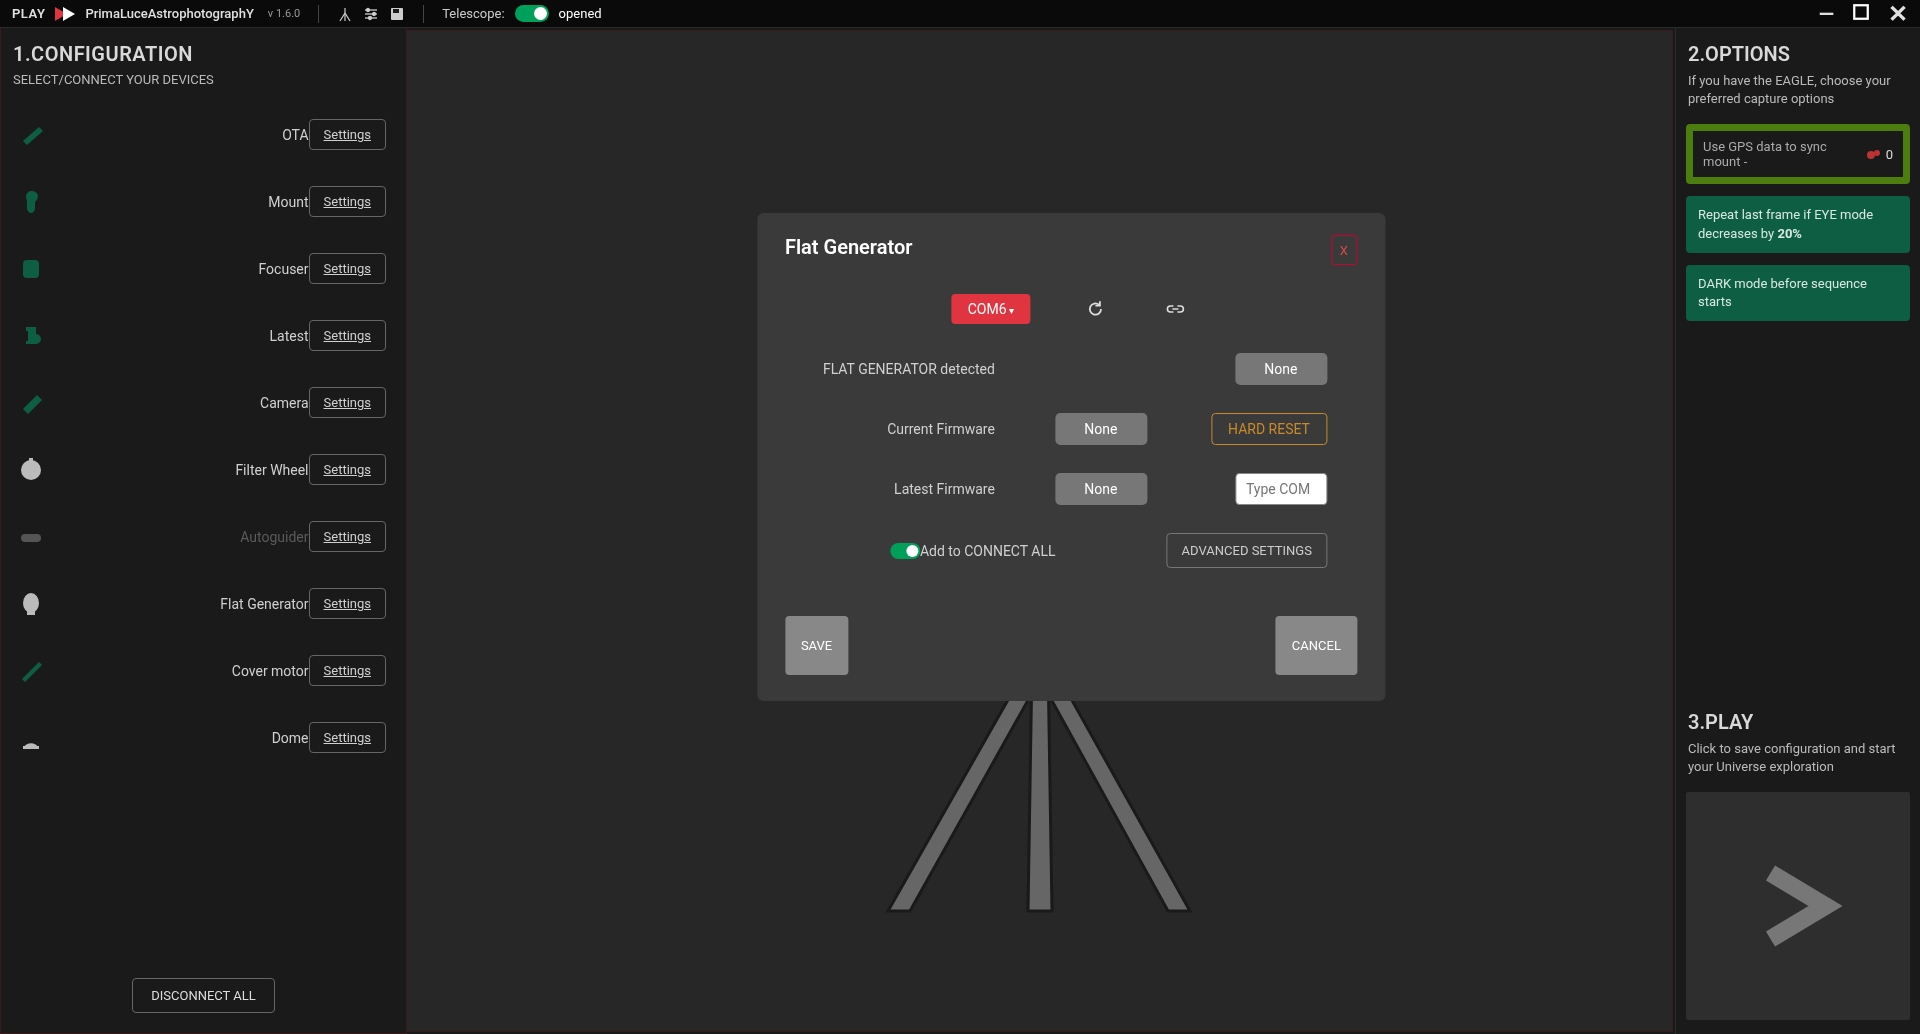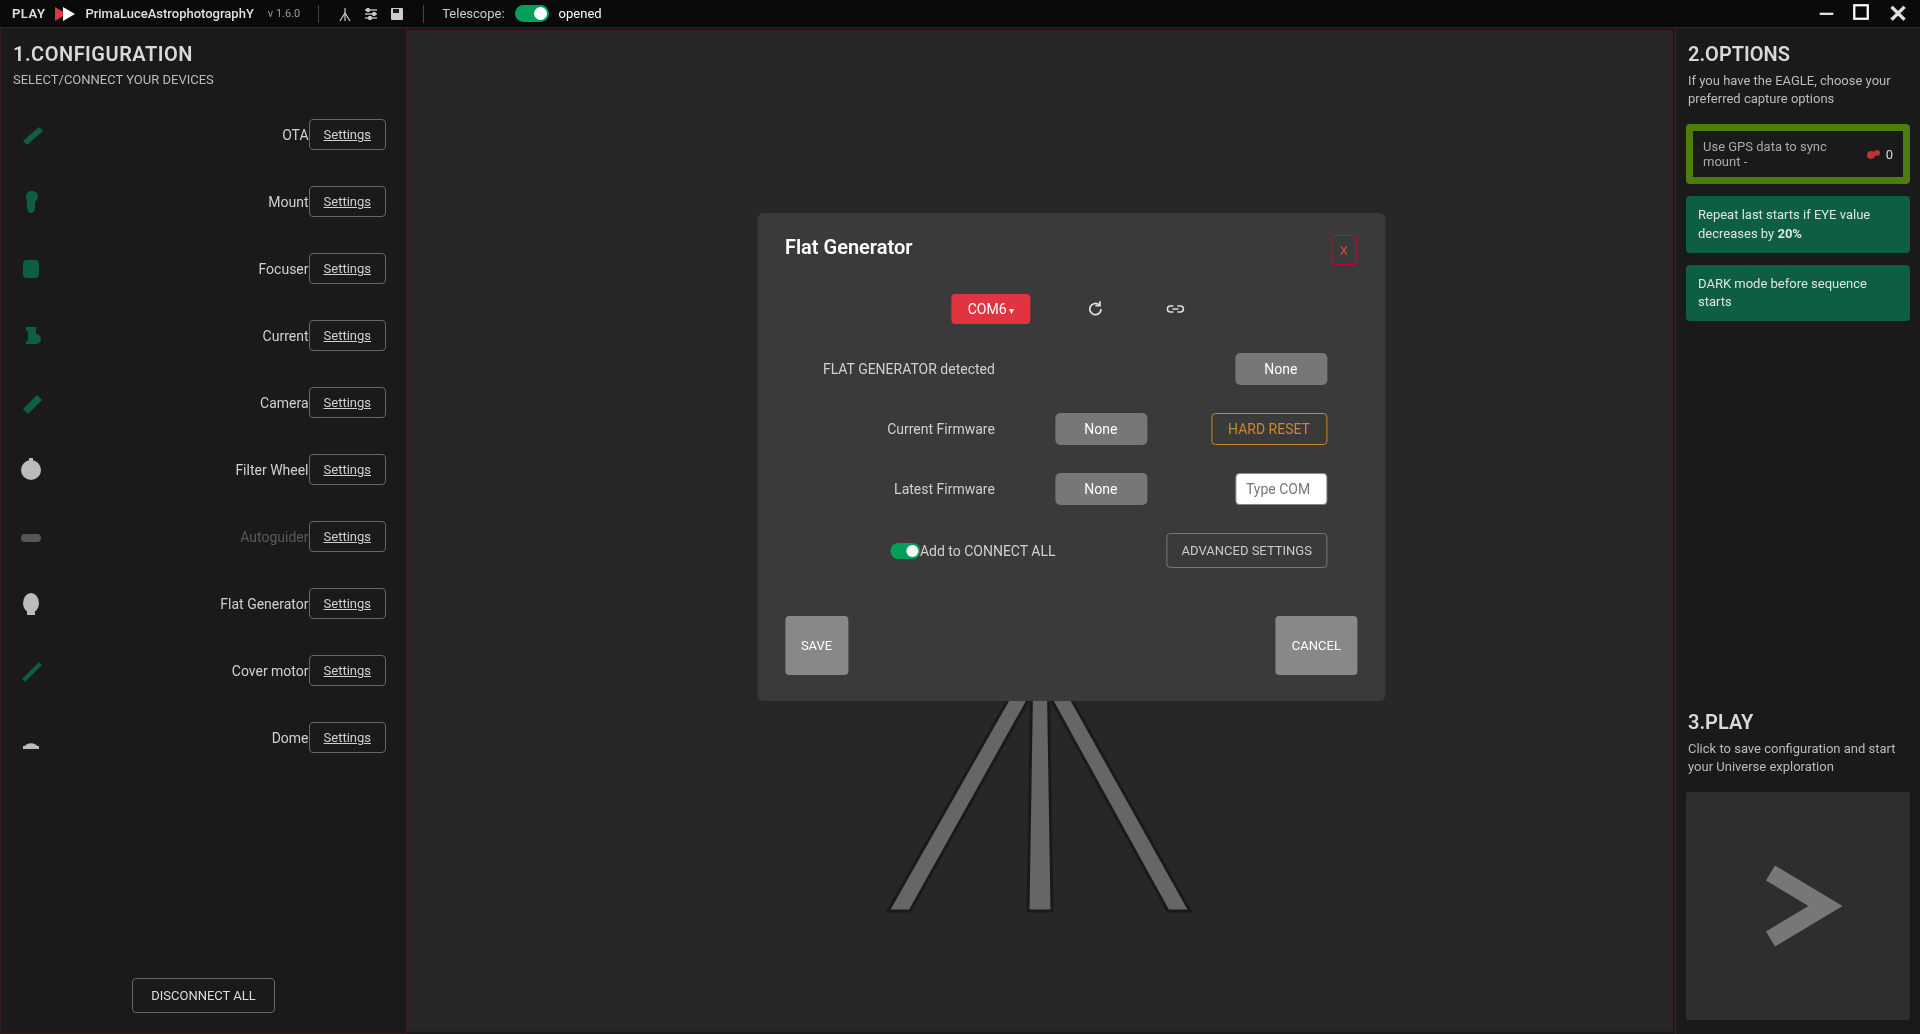--- a/index.html
+++ b/index.html
@@ -166,21 +166,21 @@
           <span class="dev-label">Focuser</span>
           <button class="settings-btn">Settings</button>
         </div>
         <div class="device-row">
           <span class="dev-icon">
             <svg viewBox="0 0 28 28">
               <path d="M9 5 L19 5 L19 12 A5 5 0 0 1 19 22 L9 22 Z" fill="#0d5e42"></path>
               <rect x="8" y="9" width="3" height="10" fill="#1a1a1a"></rect>
             </svg>
           </span>
-          <span class="dev-label">Current</span>
+          <span class="dev-label">Latest</span>
           <button class="settings-btn">Settings</button>
         </div>
         <div class="device-row">
           <span class="dev-icon">
             <svg viewBox="0 0 28 28">
               <path d="M6 20 L20 6 L25 11 L11 25 Z" fill="#0d5e42"></path>
             </svg>
           </span>
           <span class="dev-label">Camera</span>
           <button class="settings-btn">Settings</button>
@@ -336,21 +336,21 @@
       <span>Use GPS data to sync mount  -</span>
       <span style="display:flex;align-items:center;gap:2px;">
         <svg class="gps-icon" viewBox="0 0 20 16">
             <circle cx="7" cy="9" r="4" fill="#b33"></circle>
             <circle cx="13" cy="7" r="3" fill="#b33"></circle>
           </svg>
         <span style="color:#ddd;">0</span>
       </span>
     </div>
     <div class="opt-card">
-      <span>Repeat last starts if EYE value decreases by </span><strong>20%</strong>
+      <span>Repeat last frame if EYE mode decreases by </span><strong>20%</strong>
     </div>
     <div class="opt-card">DARK mode before sequence starts</div>
 
     <div class="section-play">
       <div class="sh" style="padding-top:0;">
         <h2>3.PLAY</h2>
         <p>Click to save configuration and start your Universe exploration</p>
       </div>
       <div class="play-tile">
         <svg viewBox="0 0 100 100">

